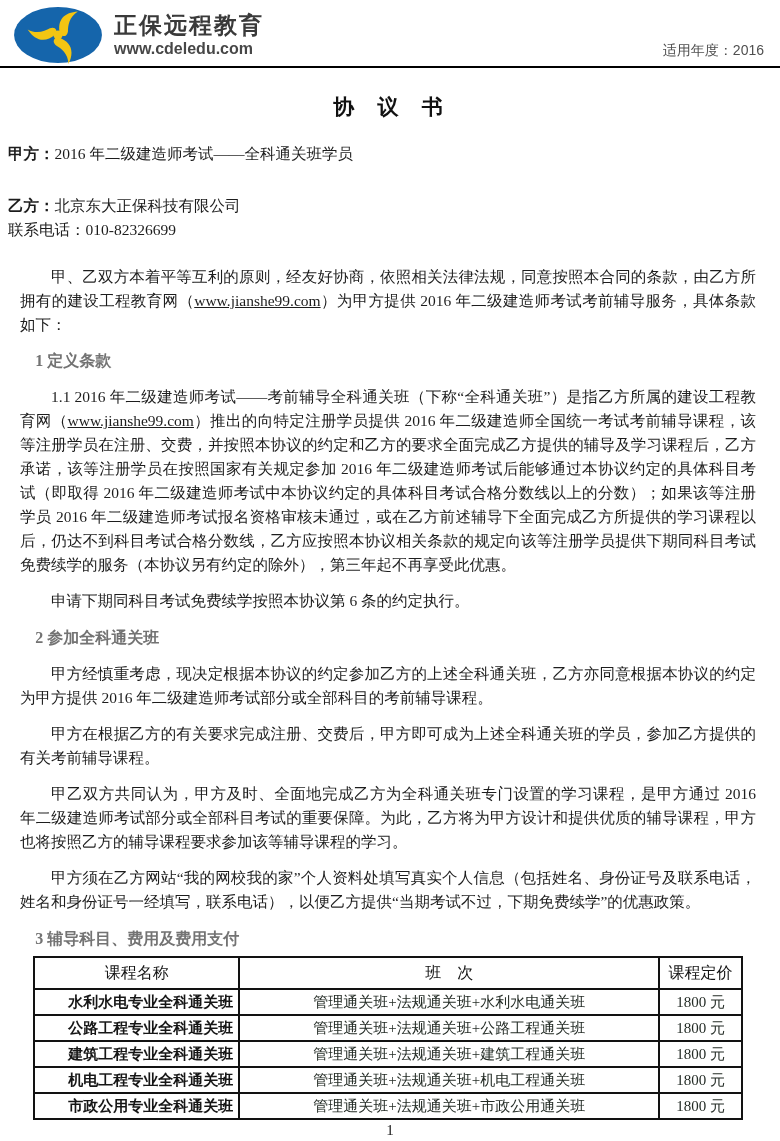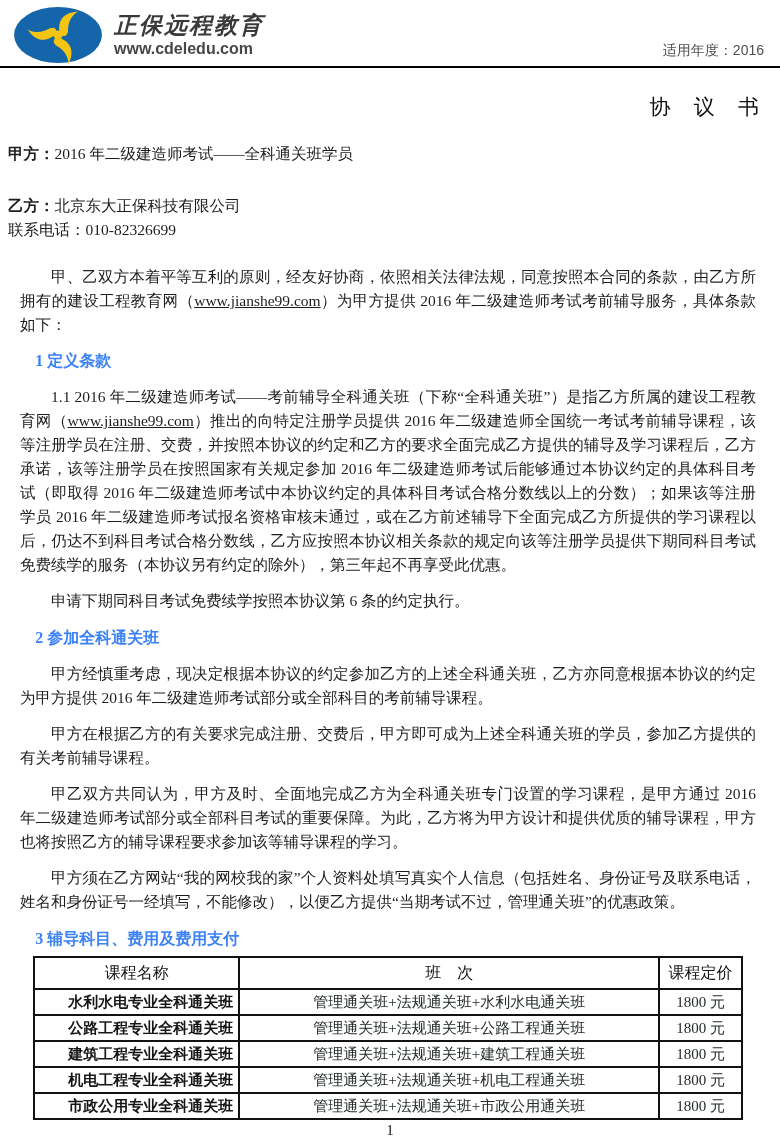--- a/index.html
+++ b/index.html
@@ -14,49 +14,49 @@
     color: #1c1c1c;
     padding: 6px 12px 0 8px;
     overflow: hidden;
   }
   
   .hdr { display:flex; justify-content:space-between; align-items:flex-end; }
   .brand { display:flex; align-items:center; gap:10px; margin-left:4px; }
   .brand-text { display:flex; flex-direction:column; justify-content:center; }
   .brand-name {
     font-family:"Liberation Sans","DejaVu Sans",sans-serif;
-    font-size:23px; font-weight:bold; color:#3a3a3a; letter-spacing:2px; line-height:27px;font-style:italic;
+    font-size:23px; font-weight:bold; color:#3a3a3a; letter-spacing:2px; line-height:27px;
   }
   .brand-url {
     font-family:"Liberation Sans","DejaVu Sans",sans-serif;
     font-size:16px; font-weight:bold; color:#474747; line-height:19px;
   }
   .year-tag {
     font-family:"Liberation Sans","DejaVu Sans",sans-serif;
     font-size:14px; color:#4f4f4f; padding:0 4px 4px 0;text-align:center;
   }
   .hdr-rule { border:0; border-top:2.5px solid #000; margin:2px -12px 0 -8px; }
   
   .doc-title {
-    text-align:right; font-size:21px; font-weight:normal; color:#111;
+    text-align:center; font-size:21px; font-weight:bold; color:#111;
     letter-spacing:9px; margin:27px 0 0 9px; line-height:24px;
   }
   
   .party { font-size:15.5px; line-height:24px; margin:0; }
   .party-a { margin-top:23px; }
   .party-b { margin-top:28px; }
   .party b { font-weight:bold; }
   
   .para {
     font-size:15.5px; line-height:24px; text-align:justify;
     text-indent:2em; margin:12px; color:#1d1d1d;
   }
   .intro { margin-top:23px; }
   .sec-h {
-    font-size:16px; font-weight:bold; color:#3b82f6;
+    font-size:16px; font-weight:bold; color:#737373;
     margin:9px 0 1px; text-indent:1.7em; line-height:24px;
   }
   .sec-h.mt { margin-top:13px; }
   .doc-link { color:inherit; text-decoration:underline; cursor:pointer; }
   
   .fee-table {
     border-collapse:collapse; width:710px; margin:5px auto 0; table-layout:fixed;
   }
   .fee-table th, .fee-table td {
     border:2px solid #121212; text-align:center; padding:1px 4px;
@@ -105,21 +105,21 @@
   <p class="para intro"><span>甲、乙双方本着平等互利的原则，经友好协商，依照相关法律法规，同意按照本合同的条款，由乙方所拥有的建设工程教育网（</span><a class="doc-link">www.jianshe99.com</a><span>）为甲方提供 2016 年二级建造师考试考前辅导服务，具体条款如下：</span></p>
 
   <h2 class="sec-h">1 定义条款</h2>
   <p class="para"><span>1.1 2016 年二级建造师考试——考前辅导全科通关班（下称“全科通关班”）是指乙方所属的建设工程教育网（</span><a class="doc-link">www.jianshe99.com</a><span>）推出的向特定注册学员提供 2016 年二级建造师全国统一考试考前辅导课程，该等注册学员在注册、交费，并按照本协议的约定和乙方的要求全面完成乙方提供的辅导及学习课程后，乙方承诺，该等注册学员在按照国家有关规定参加 2016 年二级建造师考试后能够通过本协议约定的具体科目考试（即取得 2016 年二级建造师考试中本协议约定的具体科目考试合格分数线以上的分数）；如果该等注册学员 2016 年二级建造师考试报名资格审核未通过，或在乙方前述辅导下全面完成乙方所提供的学习课程以后，仍达不到科目考试合格分数线，乙方应按照本协议相关条款的规定向该等注册学员提供下期同科目考试免费续学的服务（本协议另有约定的除外），第三年起不再享受此优惠。</span></p>
   <p class="para">申请下期同科目考试免费续学按照本协议第 6 条的约定执行。</p>
 
   <h2 class="sec-h mt">2 参加全科通关班</h2>
   <p class="para">甲方经慎重考虑，现决定根据本协议的约定参加乙方的上述全科通关班，乙方亦同意根据本协议的约定为甲方提供 2016 年二级建造师考试部分或全部科目的考前辅导课程。</p>
   <p class="para">甲方在根据乙方的有关要求完成注册、交费后，甲方即可成为上述全科通关班的学员，参加乙方提供的有关考前辅导课程。</p>
   <p class="para">甲乙双方共同认为，甲方及时、全面地完成乙方为全科通关班专门设置的学习课程，是甲方通过 2016 年二级建造师考试部分或全部科目考试的重要保障。为此，乙方将为甲方设计和提供优质的辅导课程，甲方也将按照乙方的辅导课程要求参加该等辅导课程的学习。</p>
-  <p class="para">甲方须在乙方网站“我的网校我的家”个人资料处填写真实个人信息（包括姓名、身份证号及联系电话，姓名和身份证号一经填写，不能修改），以便乙方提供“当期考试不过，管理通关班”的优惠政策。</p>
+  <p class="para">甲方须在乙方网站“我的网校我的家”个人资料处填写真实个人信息（包括姓名、身份证号及联系电话，姓名和身份证号一经填写，联系电话），以便乙方提供“当期考试不过，下期免费续学”的优惠政策。</p>
 
   <h2 class="sec-h mt">3 辅导科目、费用及费用支付</h2>
 
   <table class="fee-table">
     <colgroup>
         <col style="width:29%">
         <col style="width:59.3%">
         <col style="width:11.7%">
       </colgroup>
     <thead>

